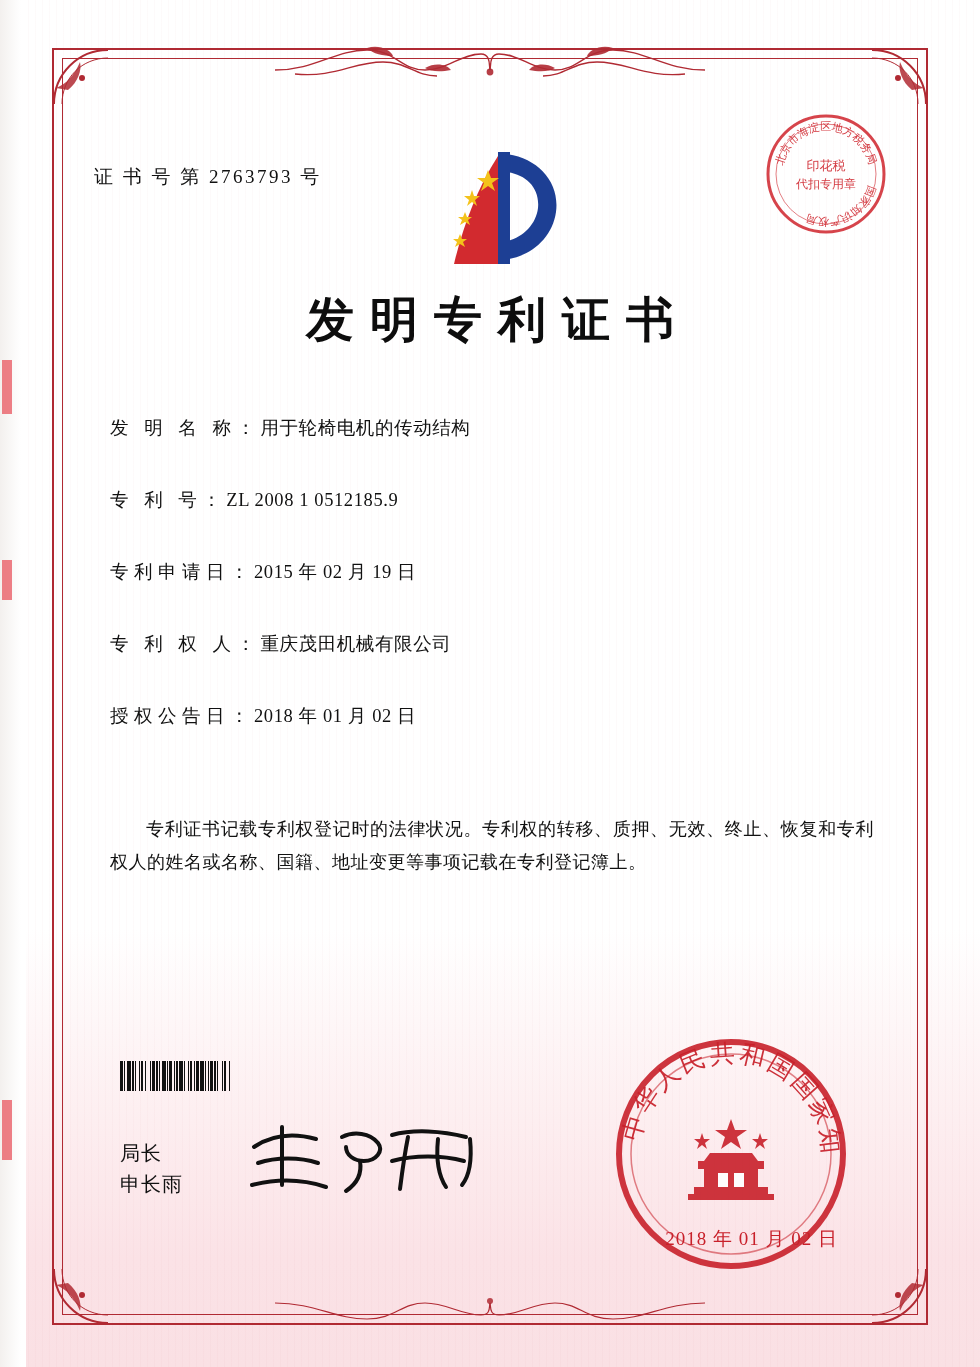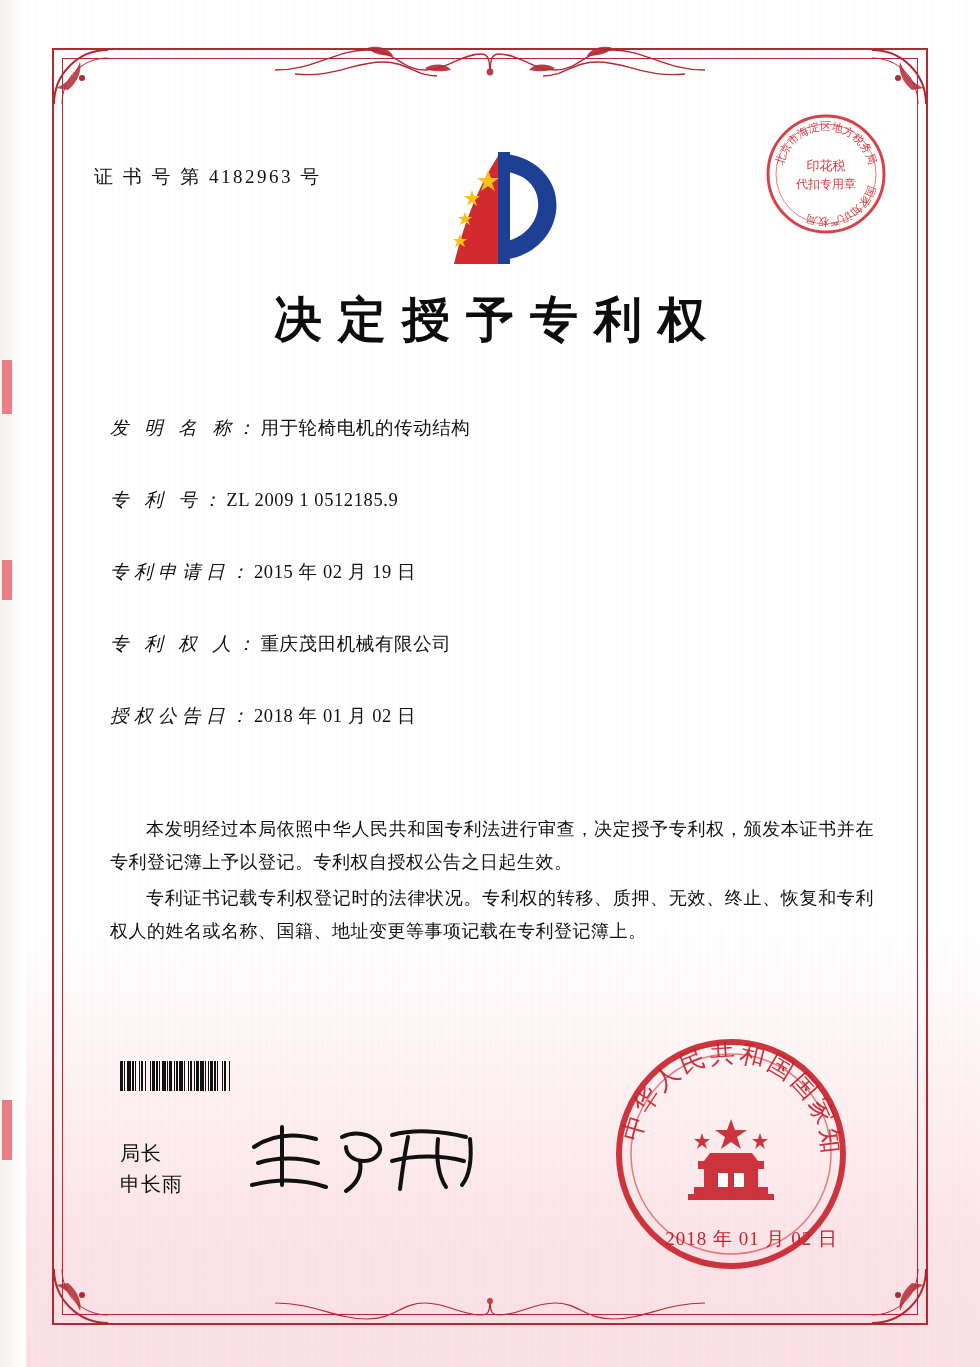--- a/index.html
+++ b/index.html
@@ -137,21 +137,20 @@
   }
   .field {
     font-size: 18.5px;
     line-height: 1.4;
     margin-bottom: 46px;
     white-space: nowrap;
     color: #111;
   }
   .field .lbl {
     letter-spacing: 5.5px;
-    font-style: italic;
   }
   .field .val {
     letter-spacing: 0.6px;
   }
 
   .body-text {
     position: absolute;
     left: 48px;
     right: 44px;
     top: 755px;
@@ -297,21 +296,21 @@
         <path d="M430 26 C390 26 370 10 338 10 C310 10 304 26 280 26 C258 26 244 14 224 14 C214 14 216 22 215 26"></path>
       </g>
       <g fill="#b02a33" opacity=".85">
         <circle cx="215" cy="28" r="3"></circle>
       </g>
     </svg>
   </div>
 
   <div class="content">
 
-    <div class="cert-no">证 书 号 第 4182963 号</div>
+    <div class="cert-no">证 书 号 第 2763793 号</div>
 
     <div class="emblem">
       <svg width="160" height="126" viewBox="0 0 160 126">
 
         <path d="M96 8 C128 12 150 36 146 66 C142 94 118 112 92 114 L92 96 C110 94 126 80 128 62 C130 42 116 28 96 26 Z" fill="#1d3f94"></path>
         <path d="M88 6 L100 6 L100 118 L88 118 Z" fill="#1d3f94"></path>
 
         <path d="M88 10 L88 118 L44 118 C52 84 66 44 88 10 Z" fill="#d22a2f"></path>
         <path d="M44 118 L88 118 L88 104 L52 104 Z" fill="#1d3f94" opacity="0"></path>
 
@@ -334,42 +333,41 @@
         </text>
         <path id="arcBot" d="M108 64 A44 44 0 0 1 20 64" fill="none"></path>
         <text font-size="11" fill="#d02a32" opacity=".9" font-family="DejaVu Sans, sans-serif">
           <textPath href="#arcBot" startOffset="8%">国家知识产权局</textPath>
         </text>
         <text x="64" y="60" text-anchor="middle" font-size="13" fill="#d02a32" opacity=".92" font-family="DejaVu Sans, sans-serif">印花税</text>
         <text x="64" y="78" text-anchor="middle" font-size="12" fill="#d02a32" opacity=".92" font-family="DejaVu Sans, sans-serif">代扣专用章</text>
       </svg>
     </div>
 
-    <div class="title">决定授予专利权</div>
+    <div class="title">发明专利证书</div>
 
     <div class="fields">
       <div class="field">
         <span class="lbl">发 明 名 称：</span><span class="val">用于轮椅电机的传动结构</span>
       </div>
       <div class="field">
-        <span class="lbl">专 利 号：</span><span class="val">ZL 2009 1 0512185.9</span>
+        <span class="lbl">专 利 号：</span><span class="val">ZL 2008 1 0512185.9</span>
       </div>
       <div class="field">
         <span class="lbl">专利申请日：</span><span class="val">2015 年 02 月 19 日</span>
       </div>
       <div class="field">
         <span class="lbl">专 利 权 人：</span><span class="val">重庆茂田机械有限公司</span>
       </div>
       <div class="field">
         <span class="lbl">授权公告日：</span><span class="val">2018 年 01 月 02 日</span>
       </div>
     </div>
 
     <div class="body-text">
-      <p>本发明经过本局依照中华人民共和国专利法进行审查，决定授予专利权，颁发本证书并在专利登记簿上予以登记。专利权自授权公告之日起生效。</p>
       <p>专利证书记载专利权登记时的法律状况。专利权的转移、质押、无效、终止、恢复和专利权人的姓名或名称、国籍、地址变更等事项记载在专利登记簿上。</p>
     </div>
 
     <div class="barcode"><i style="width:3px;background:#111"></i><i style="width:1px;background:transparent"></i><i style="width:1px;background:#111"></i><i style="width:2px;background:transparent"></i><i style="width:4px;background:#111"></i><i style="width:1px;background:transparent"></i><i style="width:2px;background:#111"></i><i style="width:1px;background:transparent"></i><i style="width:1px;background:#111"></i><i style="width:3px;background:transparent"></i><i style="width:1px;background:#111"></i><i style="width:1px;background:transparent"></i><i style="width:2px;background:#111"></i><i style="width:2px;background:transparent"></i><i style="width:1px;background:#111"></i><i style="width:4px;background:transparent"></i><i style="width:1px;background:#111"></i><i style="width:1px;background:transparent"></i><i style="width:3px;background:#111"></i><i style="width:1px;background:transparent"></i><i style="width:2px;background:#111"></i><i style="width:1px;background:transparent"></i><i style="width:1px;background:#111"></i><i style="width:2px;background:transparent"></i><i style="width:4px;background:#111"></i><i style="width:1px;background:transparent"></i><i style="width:1px;background:#111"></i><i style="width:1px;background:transparent"></i><i style="width:3px;background:#111"></i><i style="width:2px;background:transparent"></i><i style="width:1px;background:#111"></i><i style="width:1px;background:transparent"></i><i style="width:2px;background:#111"></i><i style="width:1px;background:transparent"></i><i style="width:4px;background:#111"></i><i style="width:1px;background:transparent"></i><i style="width:1px;background:#111"></i><i style="width:3px;background:transparent"></i><i style="width:1px;background:#111"></i><i style="width:1px;background:transparent"></i><i style="width:2px;background:#111"></i><i style="width:2px;background:transparent"></i><i style="width:1px;background:#111"></i><i style="width:1px;background:transparent"></i><i style="width:3px;background:#111"></i><i style="width:1px;background:transparent"></i><i style="width:4px;background:#111"></i><i style="width:1px;background:transparent"></i><i style="width:1px;background:#111"></i><i style="width:2px;background:transparent"></i><i style="width:1px;background:#111"></i><i style="width:1px;background:transparent"></i><i style="width:3px;background:#111"></i><i style="width:1px;background:transparent"></i><i style="width:2px;background:#111"></i><i style="width:1px;background:transparent"></i><i style="width:1px;background:#111"></i><i style="width:4px;background:transparent"></i><i style="width:1px;background:#111"></i><i style="width:1px;background:transparent"></i><i style="width:2px;background:#111"></i><i style="width:3px;background:transparent"></i><i style="width:1px;background:#111"></i><i style="width:1px;background:transparent"></i></div>
 
     <div class="sign-block">
       <div>局长</div>
       <div>申长雨</div>
     </div>
 

